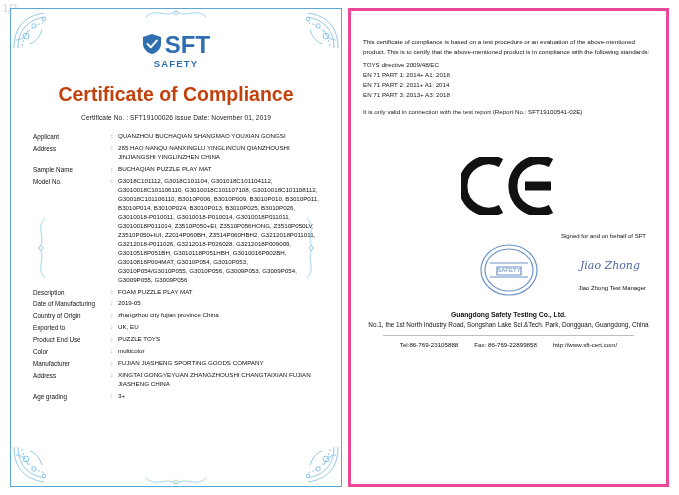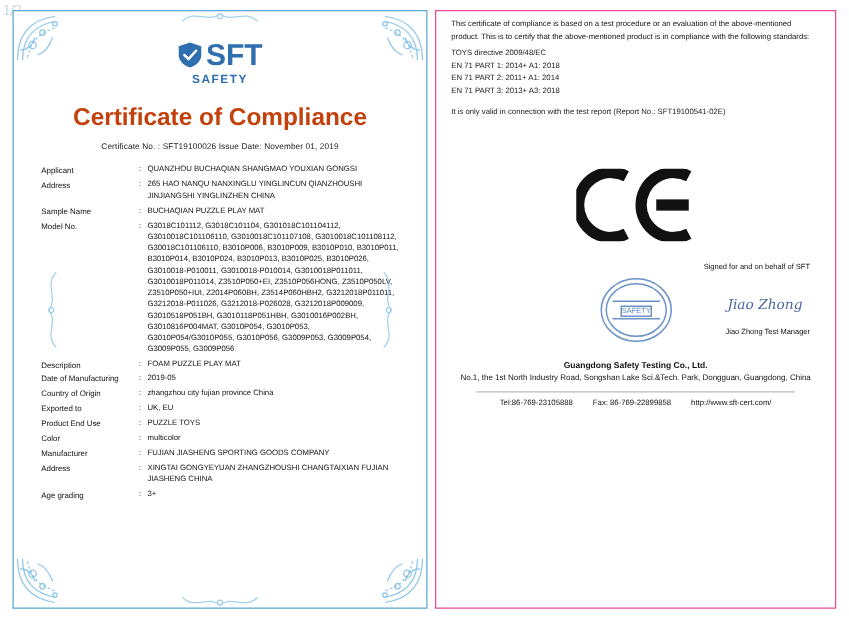--- a/index.html
+++ b/index.html
@@ -29,22 +29,22 @@
     background: #fff;
     box-sizing: border-box;
   }
   .panel-left {
     width: 332px;
     border: 1px solid #5aa8d8;
     padding: 10px 22px;
   }
   .panel-right {
     flex: 1;
-    border: 1px solid #ec4899;
-    padding: 0 12px;
+    border: 3px solid #ec4899;
+    padding: 20px 12px;
   }
   
   .flourish {
     position: absolute;
     width: 54px;
     height: 40px;
     color: #7cbde4;
     opacity: .85;
     pointer-events: none;
   }

